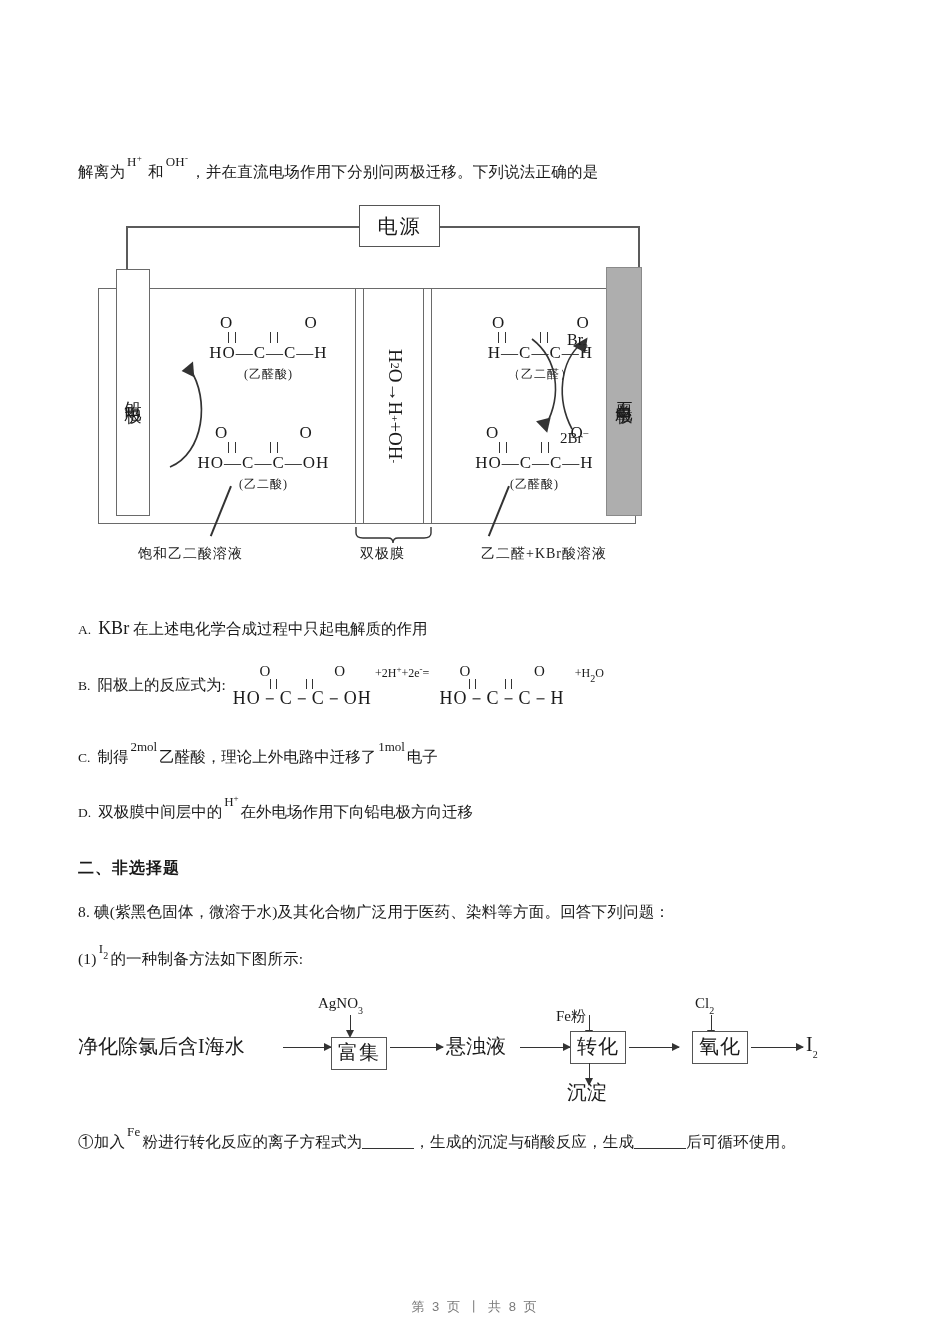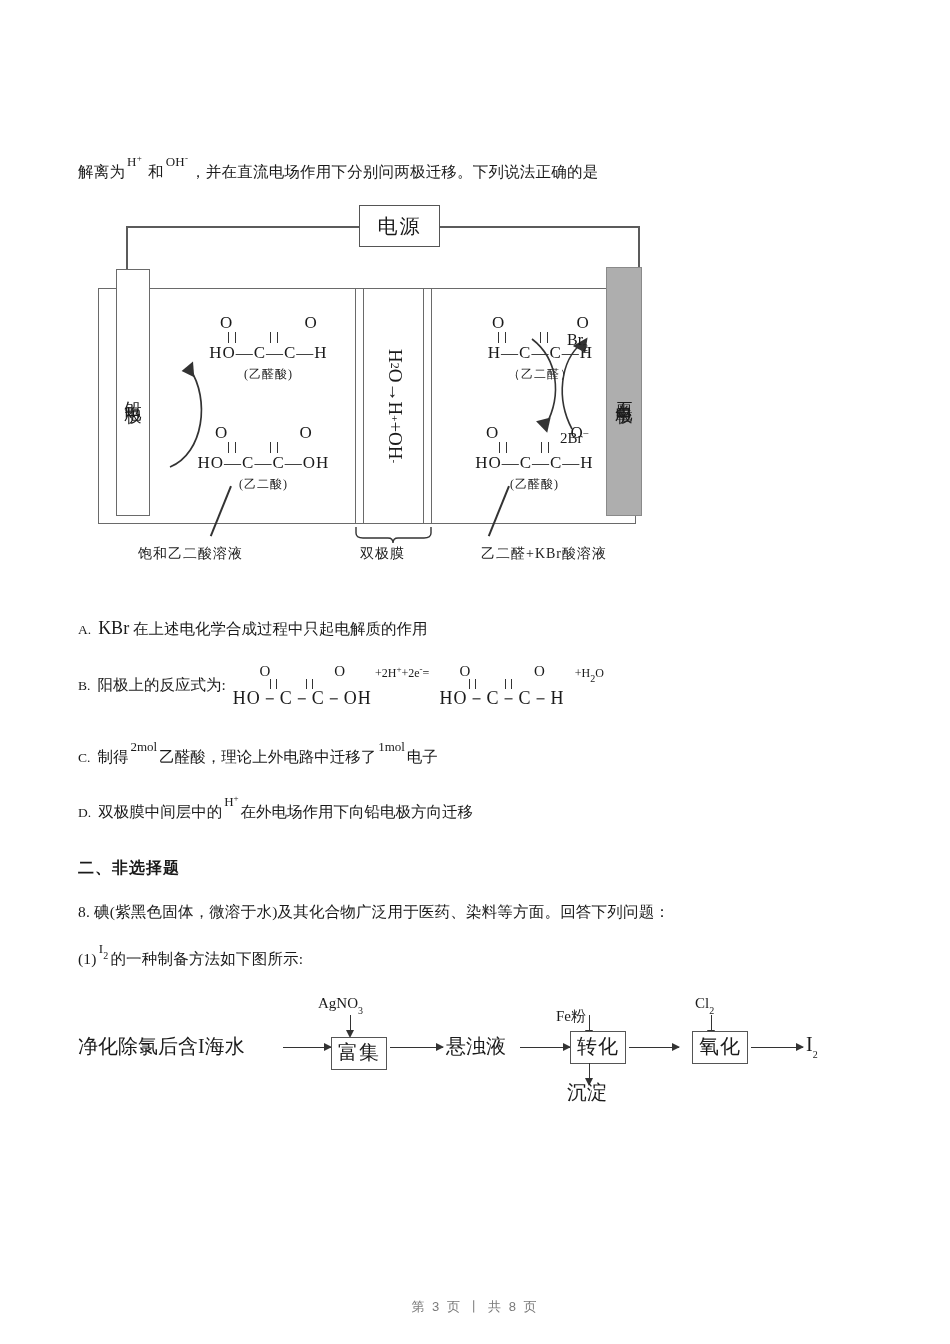--- a/index.html
+++ b/index.html
@@ -445,17 +445,20 @@
     <div class="flarrow-h" style="left:551px;top:52px;width:50px;"></div>
 
     <div class="flreag" style="left:617px;top:0px;">Cl<span class="sub">2</span></div>
     <div class="flarrow-v" style="left:633px;top:20px;height:16px;"></div>
     <div class="flbox" style="left:614px;top:36px;">氧化</div>
 
     <div class="flarrow-h" style="left:673px;top:52px;width:52px;"></div>
     <div class="fl" style="left:728px;top:38px;font-size:20px;">I<span class="sub">2</span></div>
   </div>
 
+  <div class="qline" id="sub1">
+    <span>①加入</span><span class="sup">Fe</span><span>粉进行转化反应的离子方程式为</span><span class="blank"></span><span>，生成的沉淀与硝酸反应，生成</span><span class="blank"></span><span>后可循环使用。</span>
+  </div>
 
 
   <div id="footer">第 3 页 丨 共 8 页</div>
 
 </div>
 
 </body></html>

